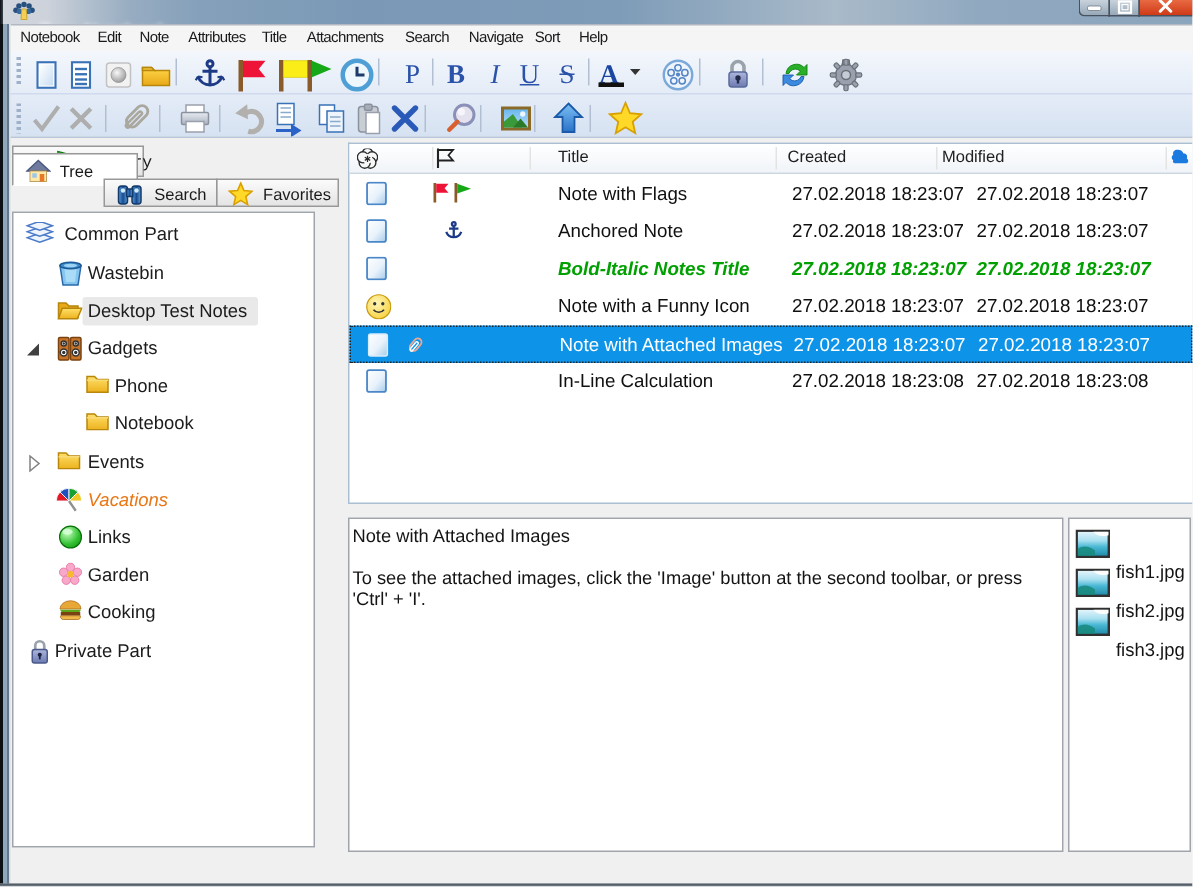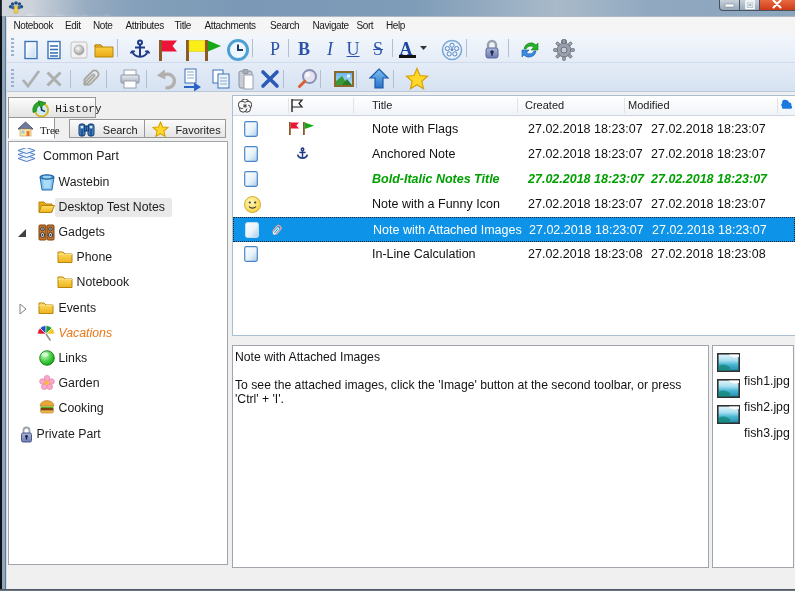--- a/index.html
+++ b/index.html
@@ -30,21 +30,21 @@
 #tbrow2 .grip{top:7px;}
 .grip{position:absolute;left:10.5px;top:4px;width:3px;height:20px;
 background:repeating-linear-gradient(#9fb0c8 0 2px,transparent 2px 4px);}
 .tsep{position:absolute;top:5px;width:1px;height:18px;background:#b2bfd2;}
 .ticon{position:absolute;top:3.5px;width:24px;height:24px;}
 .tletter{position:absolute;top:3px;height:24px;line-height:24px;text-align:center;width:24px;font-family:"Liberation Serif",serif;font-size:18px;color:#2a52a8;}
 
 .tab{position:absolute;box-sizing:border-box;border:1px solid #989898;background:linear-gradient(#fbfbfb,#e4e4e4);font-size:11px;color:#1a1a1a;}
 .tab .lbl{position:absolute;}
 
-#treepanel{left:8px;top:141px;width:220px;height:424px;background:#fff;border:1px solid #a0a5ab;box-sizing:border-box;}
+#treepanel{left:8px;top:141px;width:202px;height:424px;background:#fff;border:1px solid #a0a5ab;box-sizing:border-box;}
 .titem{position:absolute;font-size:12.3px;color:#1c1c1c;white-space:nowrap;}
 
 #listview{left:232px;top:95px;width:563px;height:241px;background:#fff;border:1px solid #abbfd3;border-right:none;box-sizing:border-box;}
 #lvheader{position:absolute;left:0;top:0;width:562px;height:19px;background:linear-gradient(#ffffff,#f0f4f8);border-bottom:1px solid #ccd6e0;font-size:11px;color:#202020;}
 .lvrow{position:absolute;left:0;width:562px;height:25px;font-size:12.5px;color:#101010;}
 .lvrow .cell{position:absolute;top:5px;white-space:nowrap;}
 #selrow{background:#0d94e8;color:#fff;border:1px dotted #222;box-sizing:border-box;}
 .green{color:#00a000;font-weight:bold;font-style:italic;}
 
 #notepanel{left:232px;top:345px;width:477px;height:223px;background:#fff;border:1px solid #a0a5ab;box-sizing:border-box;font-size:12.2px;color:#141414;}
@@ -358,21 +358,21 @@
 
 <div class="tab" style="left:8px;top:97px;width:88px;height:21px;font-family:Liberation Mono, monospace;">
   <svg class="abs" style="left:22px;top:2px" width="19" height="18" viewBox="0 0 19 18">
         <circle cx="10.5" cy="10" r="6.6" fill="#cfeaf8" stroke="#d8b820" stroke-width="2"></circle>
         <path d="M10.5 6.5 L10.5 10 L14 11.5" stroke="#1a3a5a" stroke-width="1.5" fill="none"></path>
         <path d="M2.2 12.5 A 8.3 8.3 0 0 1 10.5 1.6 L10 5.1 A 5 5 0 0 0 5.6 11.2 Z" fill="#2aa62a" stroke="#0a700a" stroke-width="0.6"></path>
         <path d="M7.3 0.8 L15 2.8 L9.6 7.6 Z" fill="#2aa62a" stroke="#0a700a" stroke-width="0.6"></path>
       </svg>
   <span class="lbl" style="left:46.3px;top:5px">History</span>
 </div>
-<div class="tab" style="left:8px;top:117px;width:47px;height:22px;background:#fff;border-bottom:1px solid #fff;font-family:Liberation Serif, serif;">
+<div class="tab" style="left:8px;top:102px;width:84px;height:22px;background:#fff;border-bottom:1px solid #fff;">
   <svg class="abs" style="left:8px;top:3px" width="17" height="16" viewBox="0 0 17 16">
         <path d="M1 8 L8.5 1 L16 8 Z" fill="#6e7a9e" stroke="#4e5a80"></path>
         <rect x="3" y="8" width="11" height="7" fill="#ffe9a8" stroke="#b89858" stroke-width="0.6"></rect>
         <rect x="9.5" y="10" width="3" height="5" fill="#e87828"></rect>
         <rect x="4.5" y="9.5" width="3" height="3" fill="#9ac8e8"></rect>
       </svg>
   <span class="lbl" style="left:30.9px;top:6px">Tree</span>
 </div>
 <div class="tab" style="left:69px;top:119px;width:76px;height:19px;">
   <svg class="abs" style="left:8px;top:1px" width="17" height="16" viewBox="0 0 17 16">

